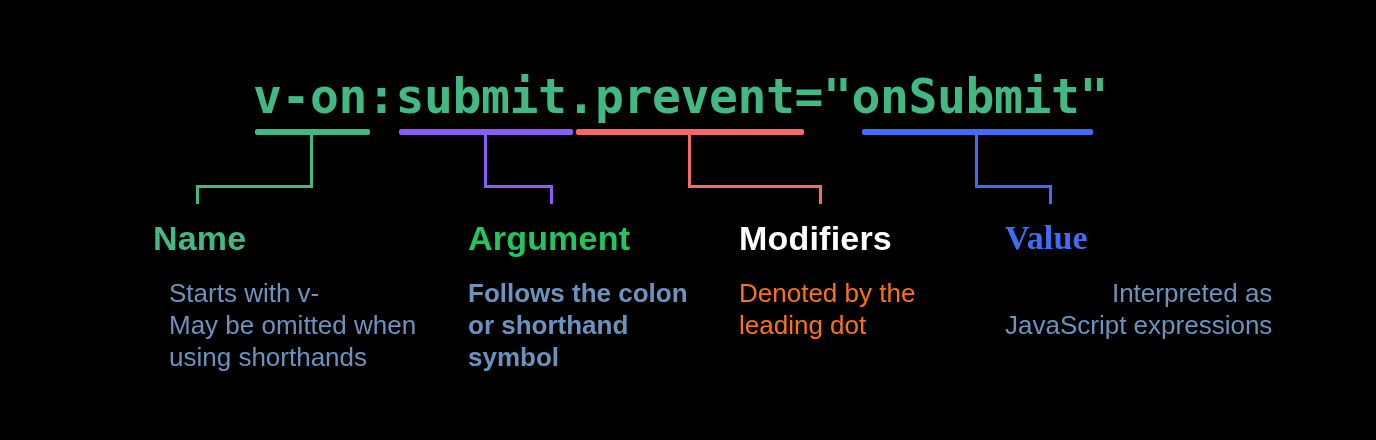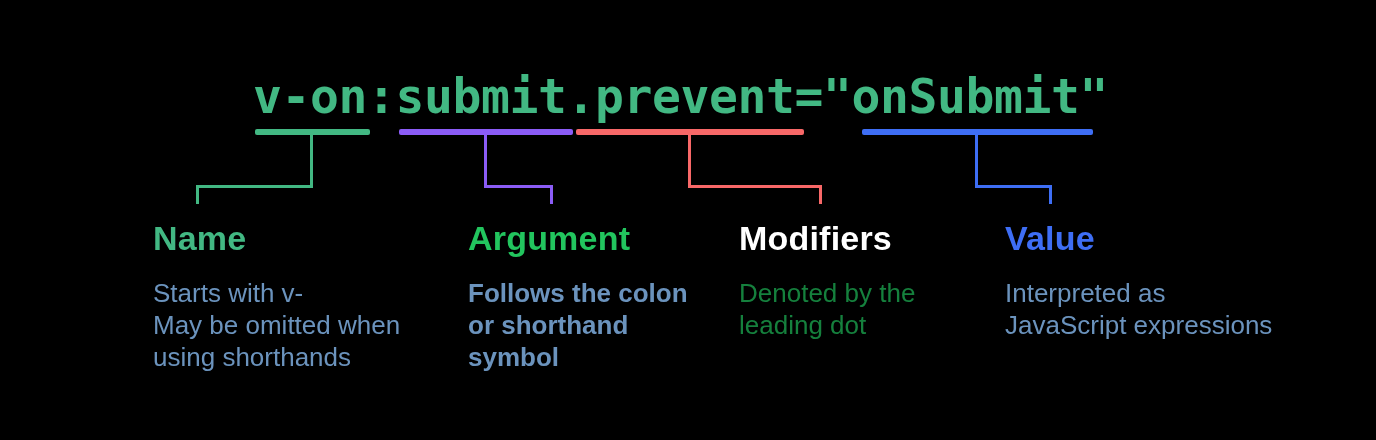--- a/index.html
+++ b/index.html
@@ -58,21 +58,21 @@
     line-height: 32px;
     white-space: pre-line;
   }
 
   
   .u-name  { left: 255px; width: 115px; }
   .s-name  { left: 310px; }
   .h-name  { left: 196px; width: 117px; }
   .dr-name { left: 196px; }
   .hd-name { left: 153px; }
-  .d-name  { left: 153px; }
+  .d-name  { left: 169px; }
 
   
   .u-arg  { left: 399px; width: 174px; }
   .s-arg  { left: 484px; }
   .h-arg  { left: 484px; width: 69px; }
   .dr-arg { left: 550px; }
   .hd-arg { left: 468px; }
   .d-arg  { left: 468px; }
 
   
@@ -81,22 +81,22 @@
   .h-mod  { left: 688px; width: 134px; }
   .dr-mod { left: 819px; }
   .hd-mod { left: 739px; }
   .d-mod  { left: 739px; }
 
   
   .u-val  { left: 862px; width: 231px; }
   .s-val  { left: 975px; }
   .h-val  { left: 975px; width: 77px; }
   .dr-val { left: 1049px; }
-  .hd-val { left: 1005px; }
-  .d-val  { left: 1005px; }
+  .hd-val { left: 1005px; font-family: Liberation Serif, serif; }
+  .d-val  { left: 1005px; text-align: right; }
 
   .footer {
     position: absolute;
     right: 23px;
     top: 399px;
     font-family: "Liberation Mono", monospace;
     font-size: 20px;
     line-height: 26px;
     letter-spacing: 0.5px;
     white-space: nowrap;
@@ -130,21 +130,21 @@
 or shorthand
 symbol</p>
   </div>
 
   <div>
     <div class="underline u-mod" style="background-color: rgb(248, 104, 104);"></div>
     <div class="conn stem s-mod" style="background-color: rgb(248, 104, 104);"></div>
     <div class="conn horiz h-mod" style="background-color: rgb(248, 104, 104);"></div>
     <div class="conn drop dr-mod" style="background-color: rgb(248, 104, 104);"></div>
     <h2 class="heading hd-mod" style="color: #ffffff;">Modifiers</h2>
-    <p class="desc d-mod" style="color: #15803d;">Denoted by the
+    <p class="desc d-mod" style="color: #f97316;">Denoted by the
 leading dot</p>
   </div>
 
   <div>
     <div class="underline u-val" style="background-color: rgb(62, 110, 245);"></div>
     <div class="conn stem s-val" style="background-color: rgb(62, 110, 245);"></div>
     <div class="conn horiz h-val" style="background-color: rgb(62, 110, 245);"></div>
     <div class="conn drop dr-val" style="background-color: rgb(62, 110, 245);"></div>
     <h2 class="heading hd-val" style="color: rgb(62, 110, 245);">Value</h2>
     <p class="desc d-val" style="color: rgb(107, 147, 189);">Interpreted as

